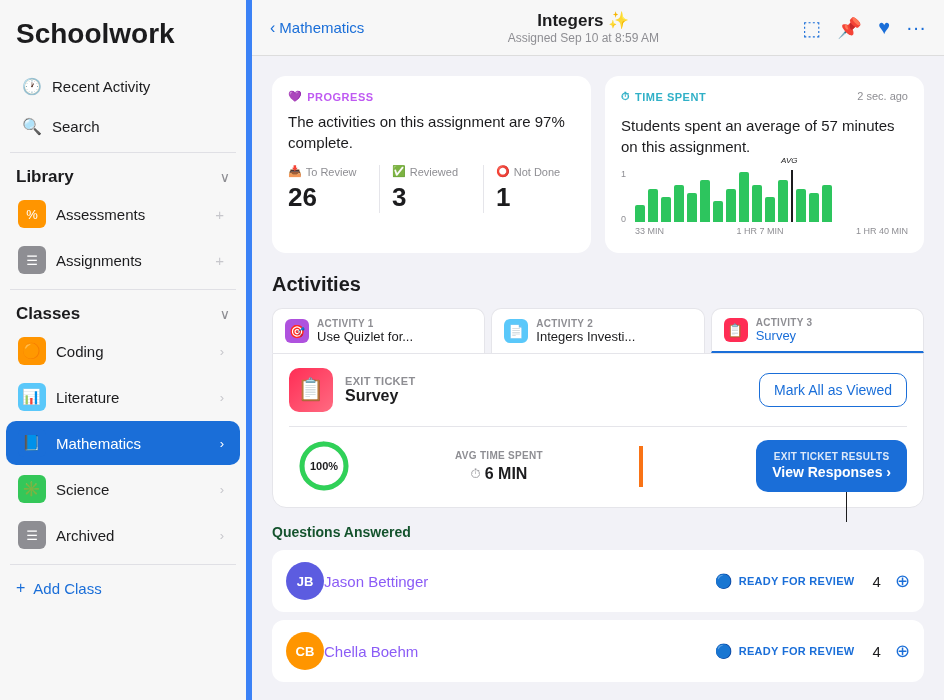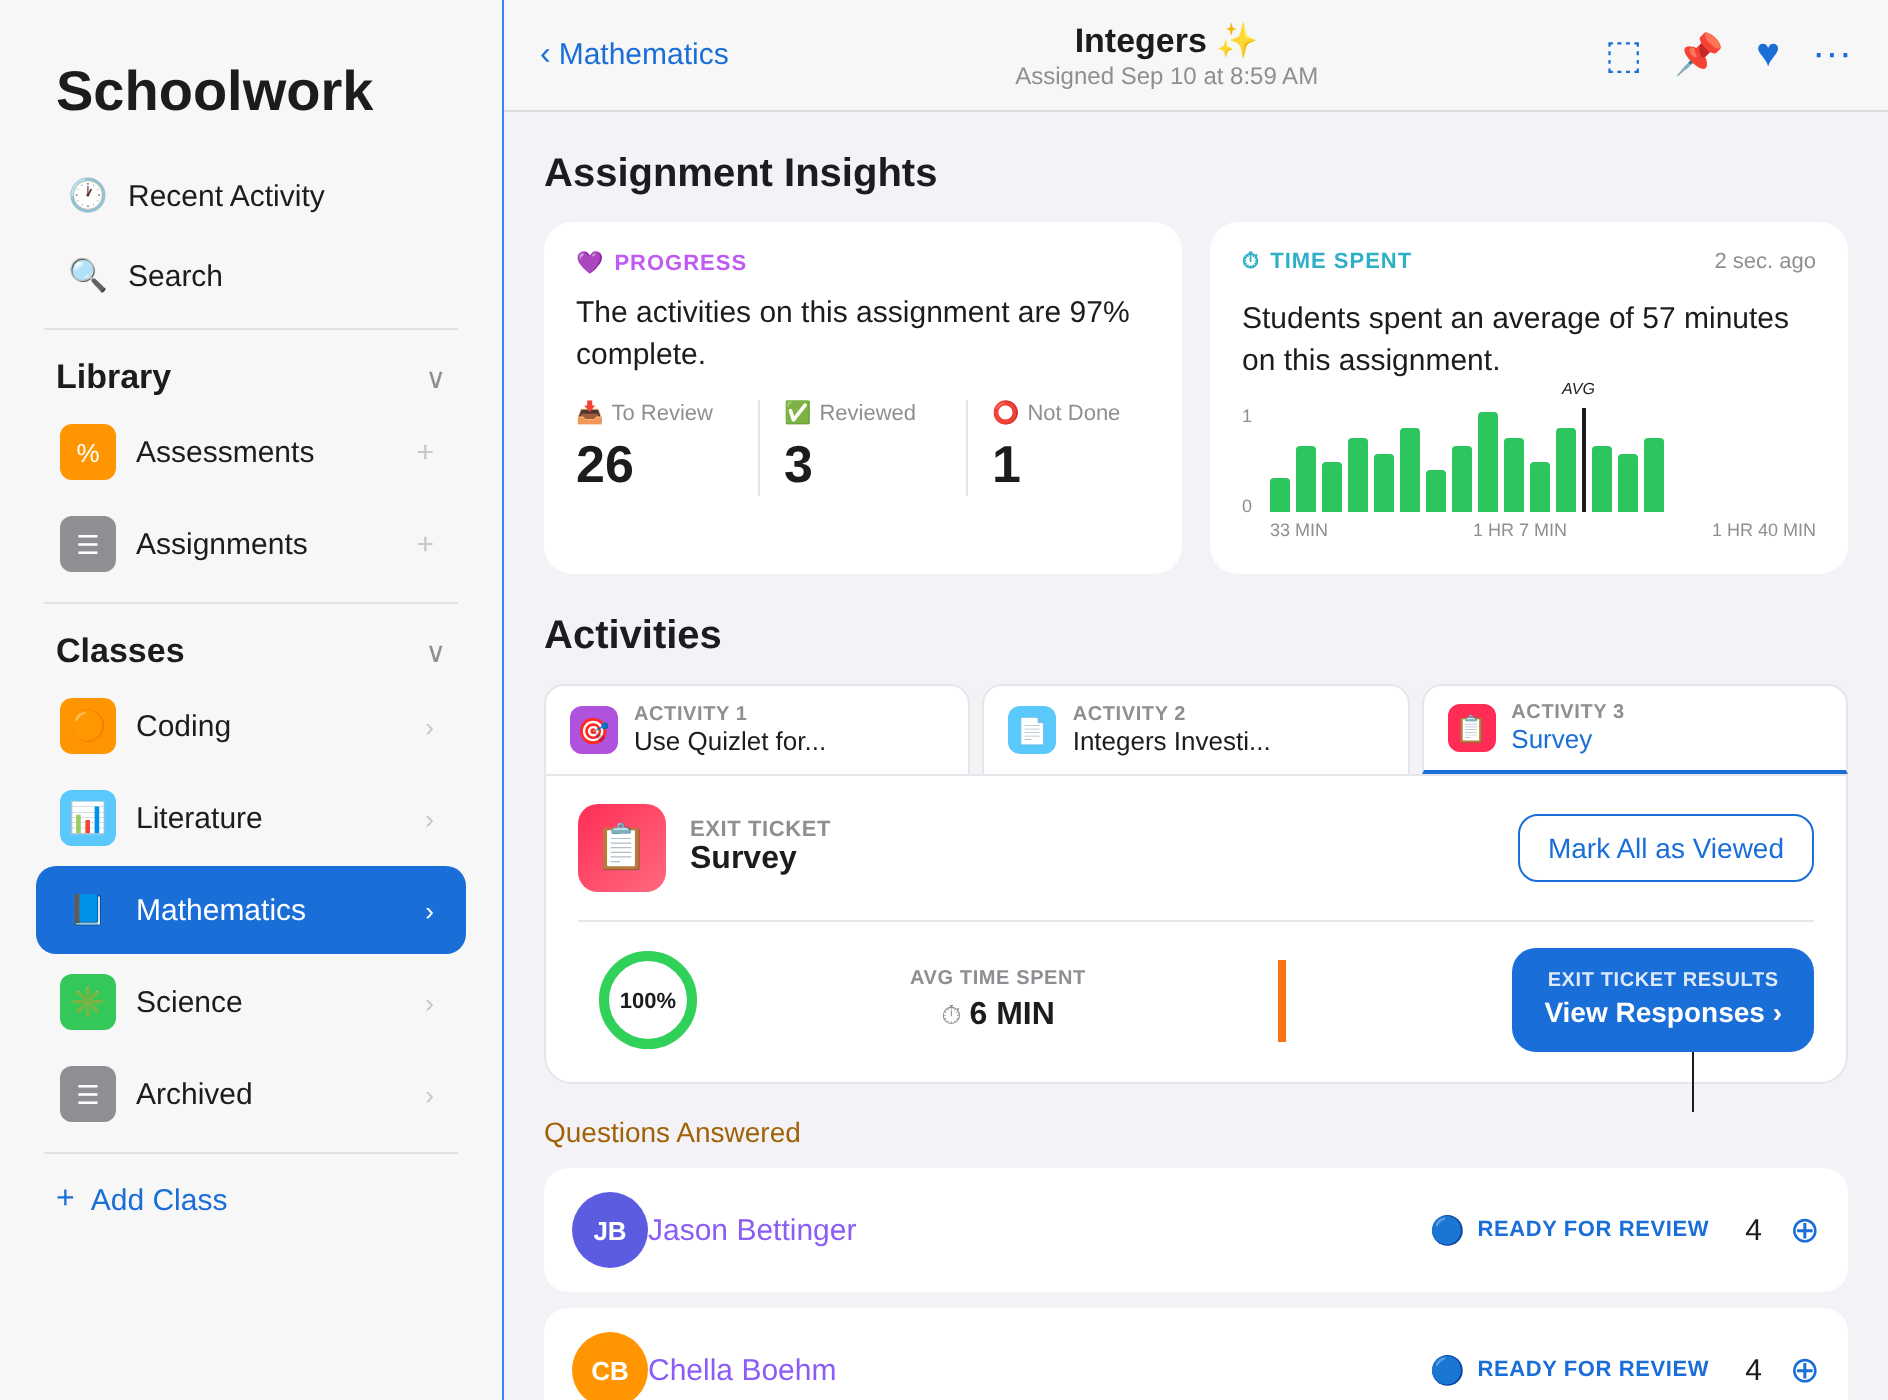--- a/index.html
+++ b/index.html
@@ -3,24 +3,24 @@
   <meta charset="utf-8">
   <style>
     * { box-sizing: border-box; margin: 0; padding: 0; }
     body { font-family: -apple-system, BlinkMacSystemFont, 'Segoe UI', sans-serif; background: #f2f2f7; display: flex; height: 700px; overflow: hidden; }
 
     
     #sidebar {
       width: 252px;
       min-width: 252px;
       background: #f7f7f7;
-      border-right: 1px solid #3b82f6;
+      border-right: 6px solid #3b82f6;
       display: flex;
       flex-direction: column;
-      padding: 12px;
+      padding: 0;
       overflow-y: auto;
     }
     .sidebar-header {
       padding: 18px 16px 6px 16px;
     }
     .sidebar-title {
       font-size: 28px;
       font-weight: 700;
       color: #1c1c1e;
       margin-bottom: 10px;
@@ -503,22 +503,23 @@
       margin-top: 16px;
     }
     .student-progress-header {
       display: flex;
       align-items: center;
       justify-content: space-between;
       margin-bottom: 10px;
     }
     .questions-answered-link {
       font-size: 14px;
-      color: #a16207;
-      cursor: pointer;
+      color: #14532d;
+      cursor: pointer;
+      font-weight: bold;
     }
     .student-row {
       background: #fff;
       border-radius: 12px;
       display: flex;
       align-items: center;
       padding: 12px 14px;
       margin-bottom: 8px;
     }
     .student-avatar {
@@ -659,21 +660,20 @@
     <div class="header-actions">
       <span class="header-icon-btn">⬚</span>
       <span class="header-icon-btn">📌</span>
       <span class="header-icon-btn">♥</span>
       <span class="header-icon-btn">···</span>
     </div>
   </div>
 
   <div class="main-content">
 
-    <div class="section-heading">Assignment Insights</div>
     <div class="insights-row">
 
       <div class="insight-card">
         <div class="insight-card-label label-progress">
           <span>💜</span>
           <span>PROGRESS</span>
         </div>
         <div class="insight-card-text">The activities on this assignment are 97% complete.</div>
         <div class="stats-row">
           <div class="stat-item">

